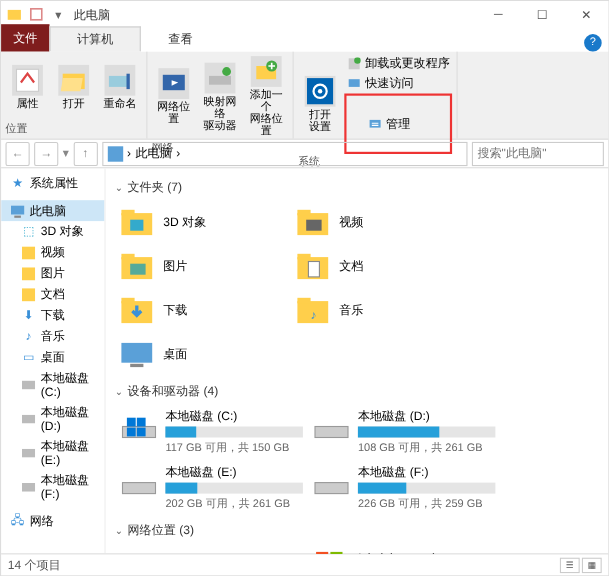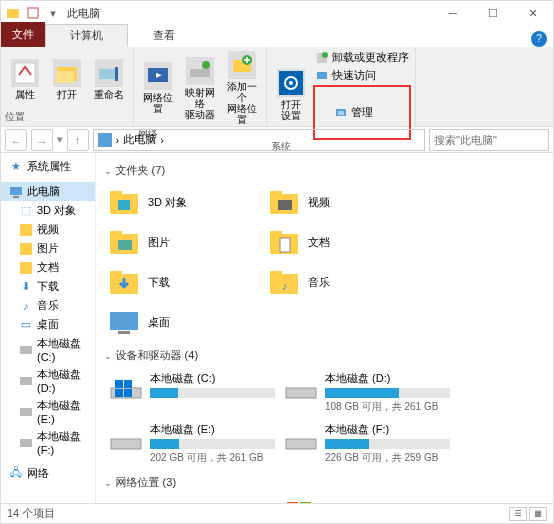--- a/index.html
+++ b/index.html
@@ -420,20 +420,21 @@
                 <rect x="15" y="8" width="8" height="8" fill="#0078d7"></rect>
                 <rect x="6" y="17" width="8" height="8" fill="#0078d7"></rect>
                 <rect x="15" y="17" width="8" height="8" fill="#0078d7"></rect>
               </svg>
             </span>
       <div class="dinfo">
         <div class="dname">本地磁盘 (C:)</div>
         <div class="dbar">
                 <div class="dbar-fill" style="width:22%"></div>
               </div>
+        <div class="dtext">117 GB 可用，共 150 GB</div>
       </div>
     </div>
           <div class="drive-item">
       <span class="dic">
               <svg width="34" height="28">
                 <rect x="2" y="16" width="30" height="10" fill="#ccc" stroke="#999"></rect>
               </svg>
             </span>
       <div class="dinfo">
         <div class="dname">本地磁盘 (D:)</div>

